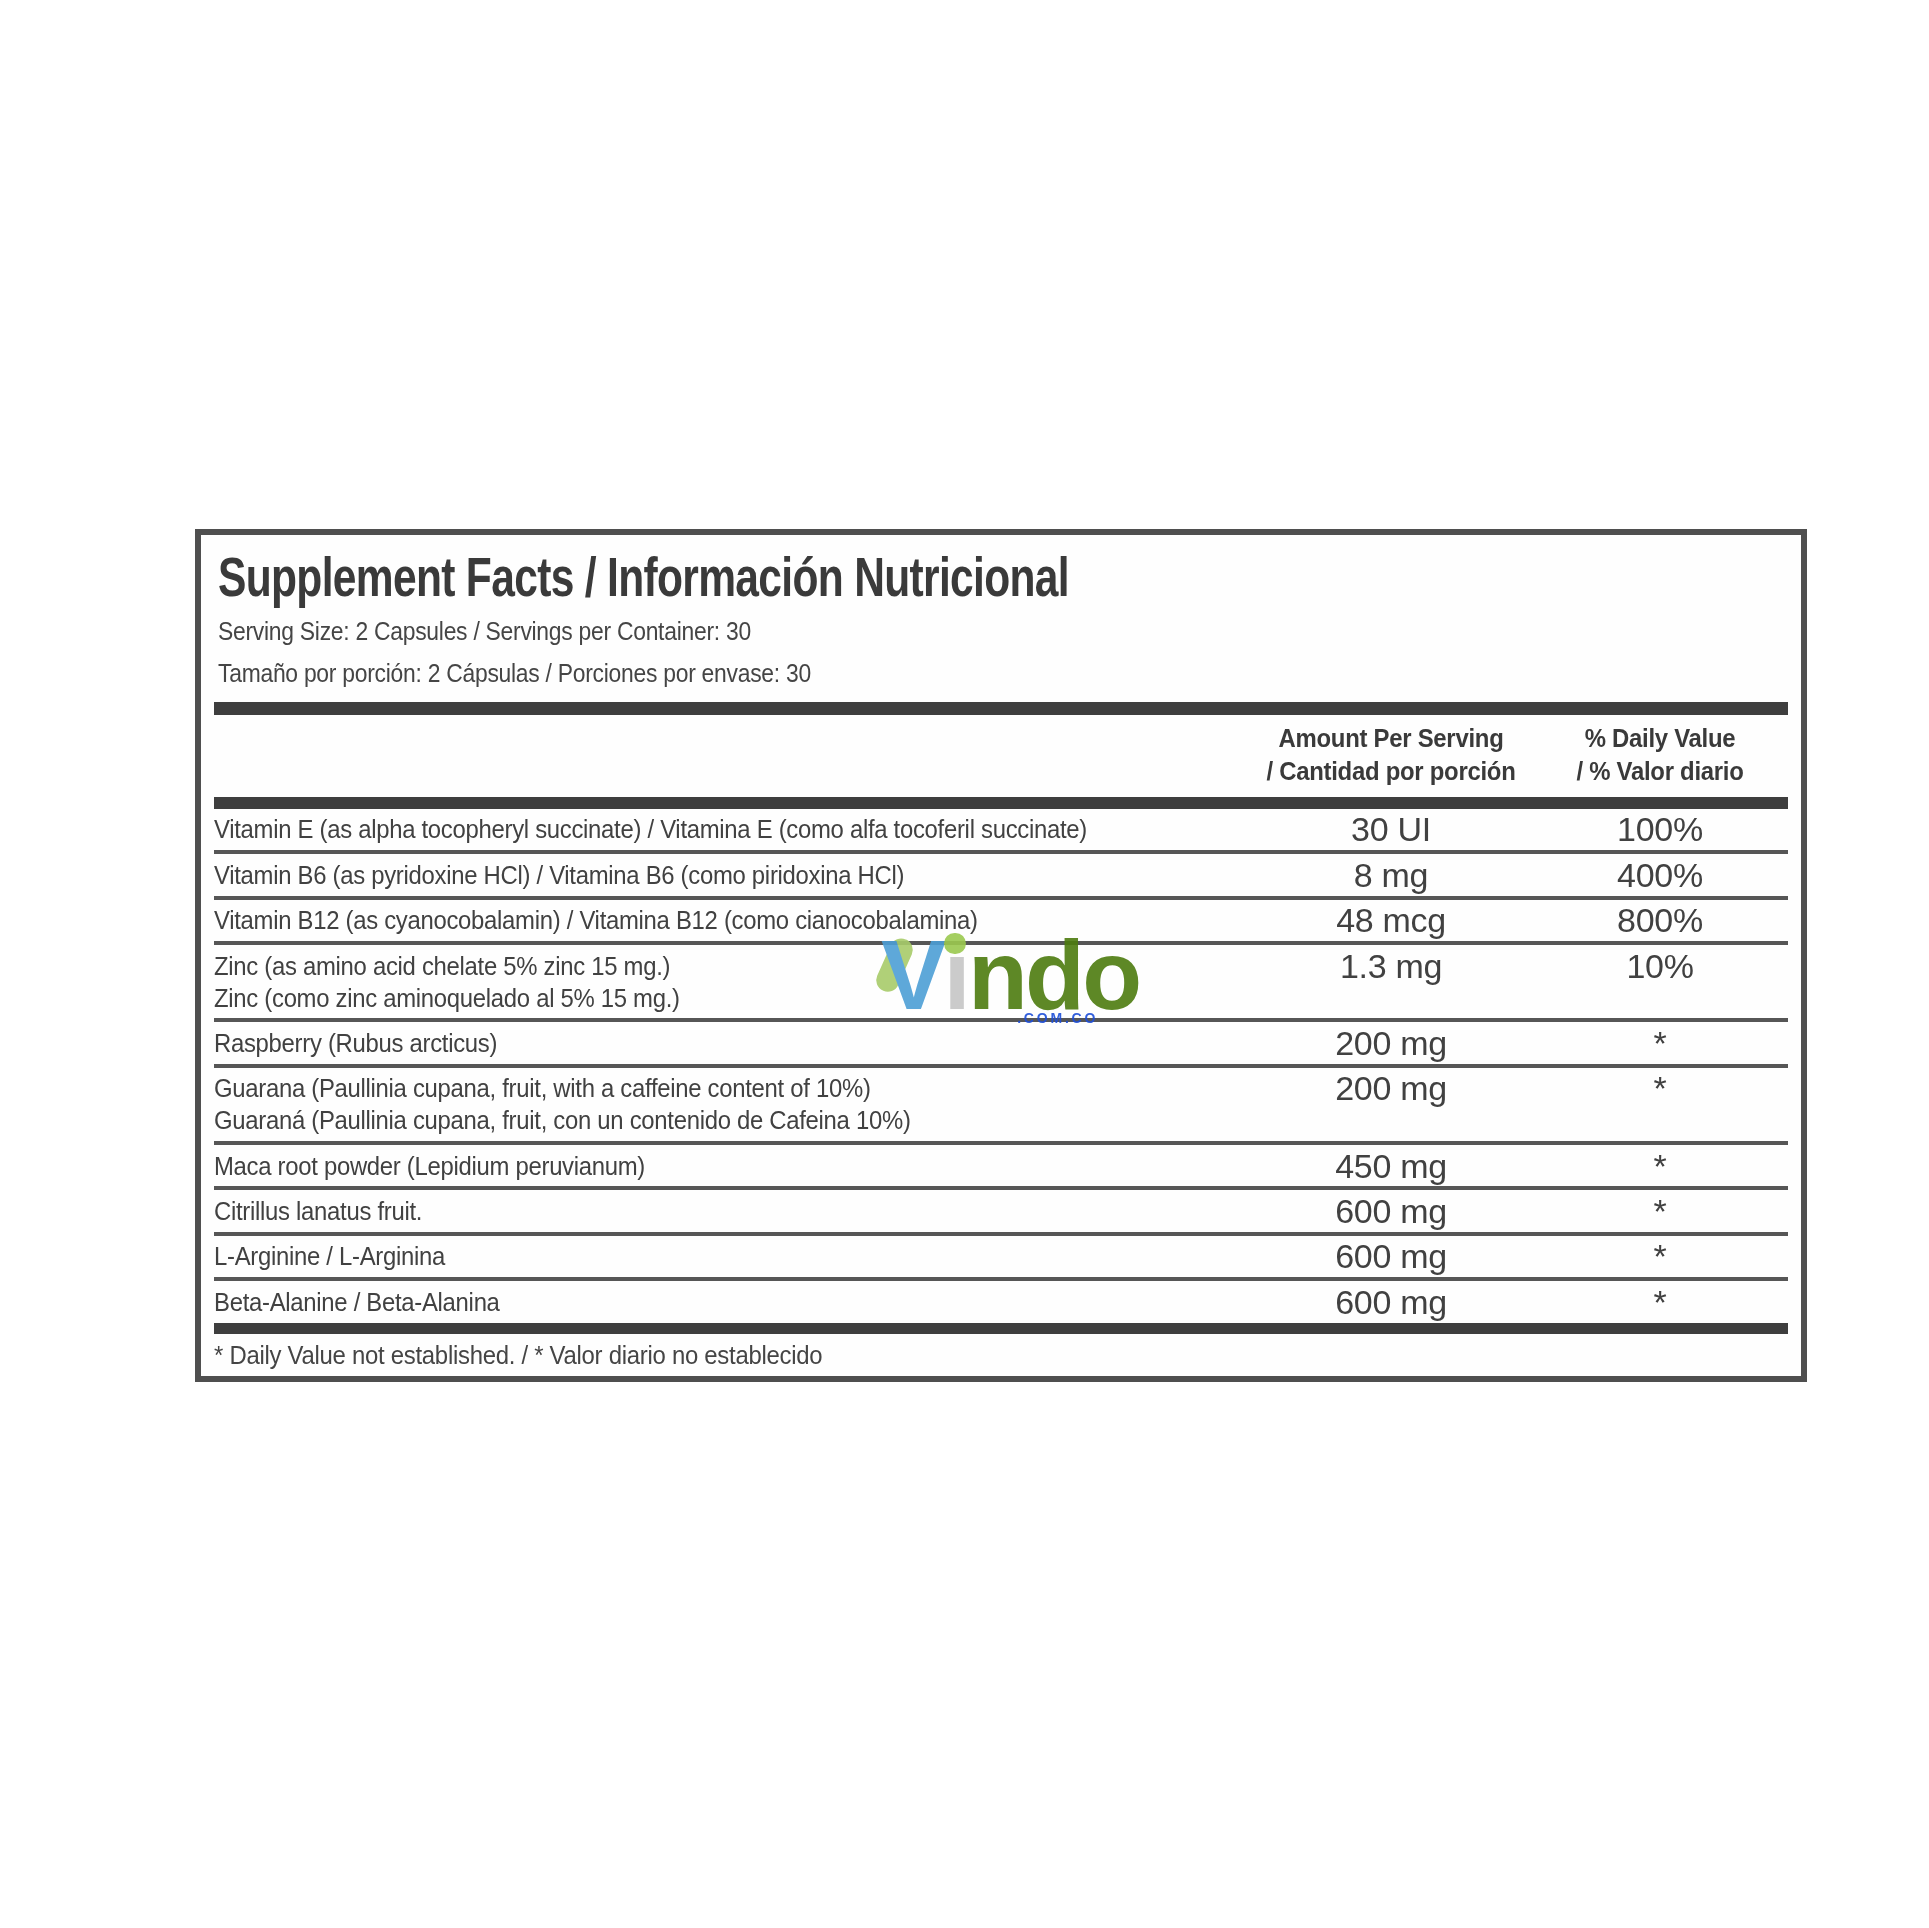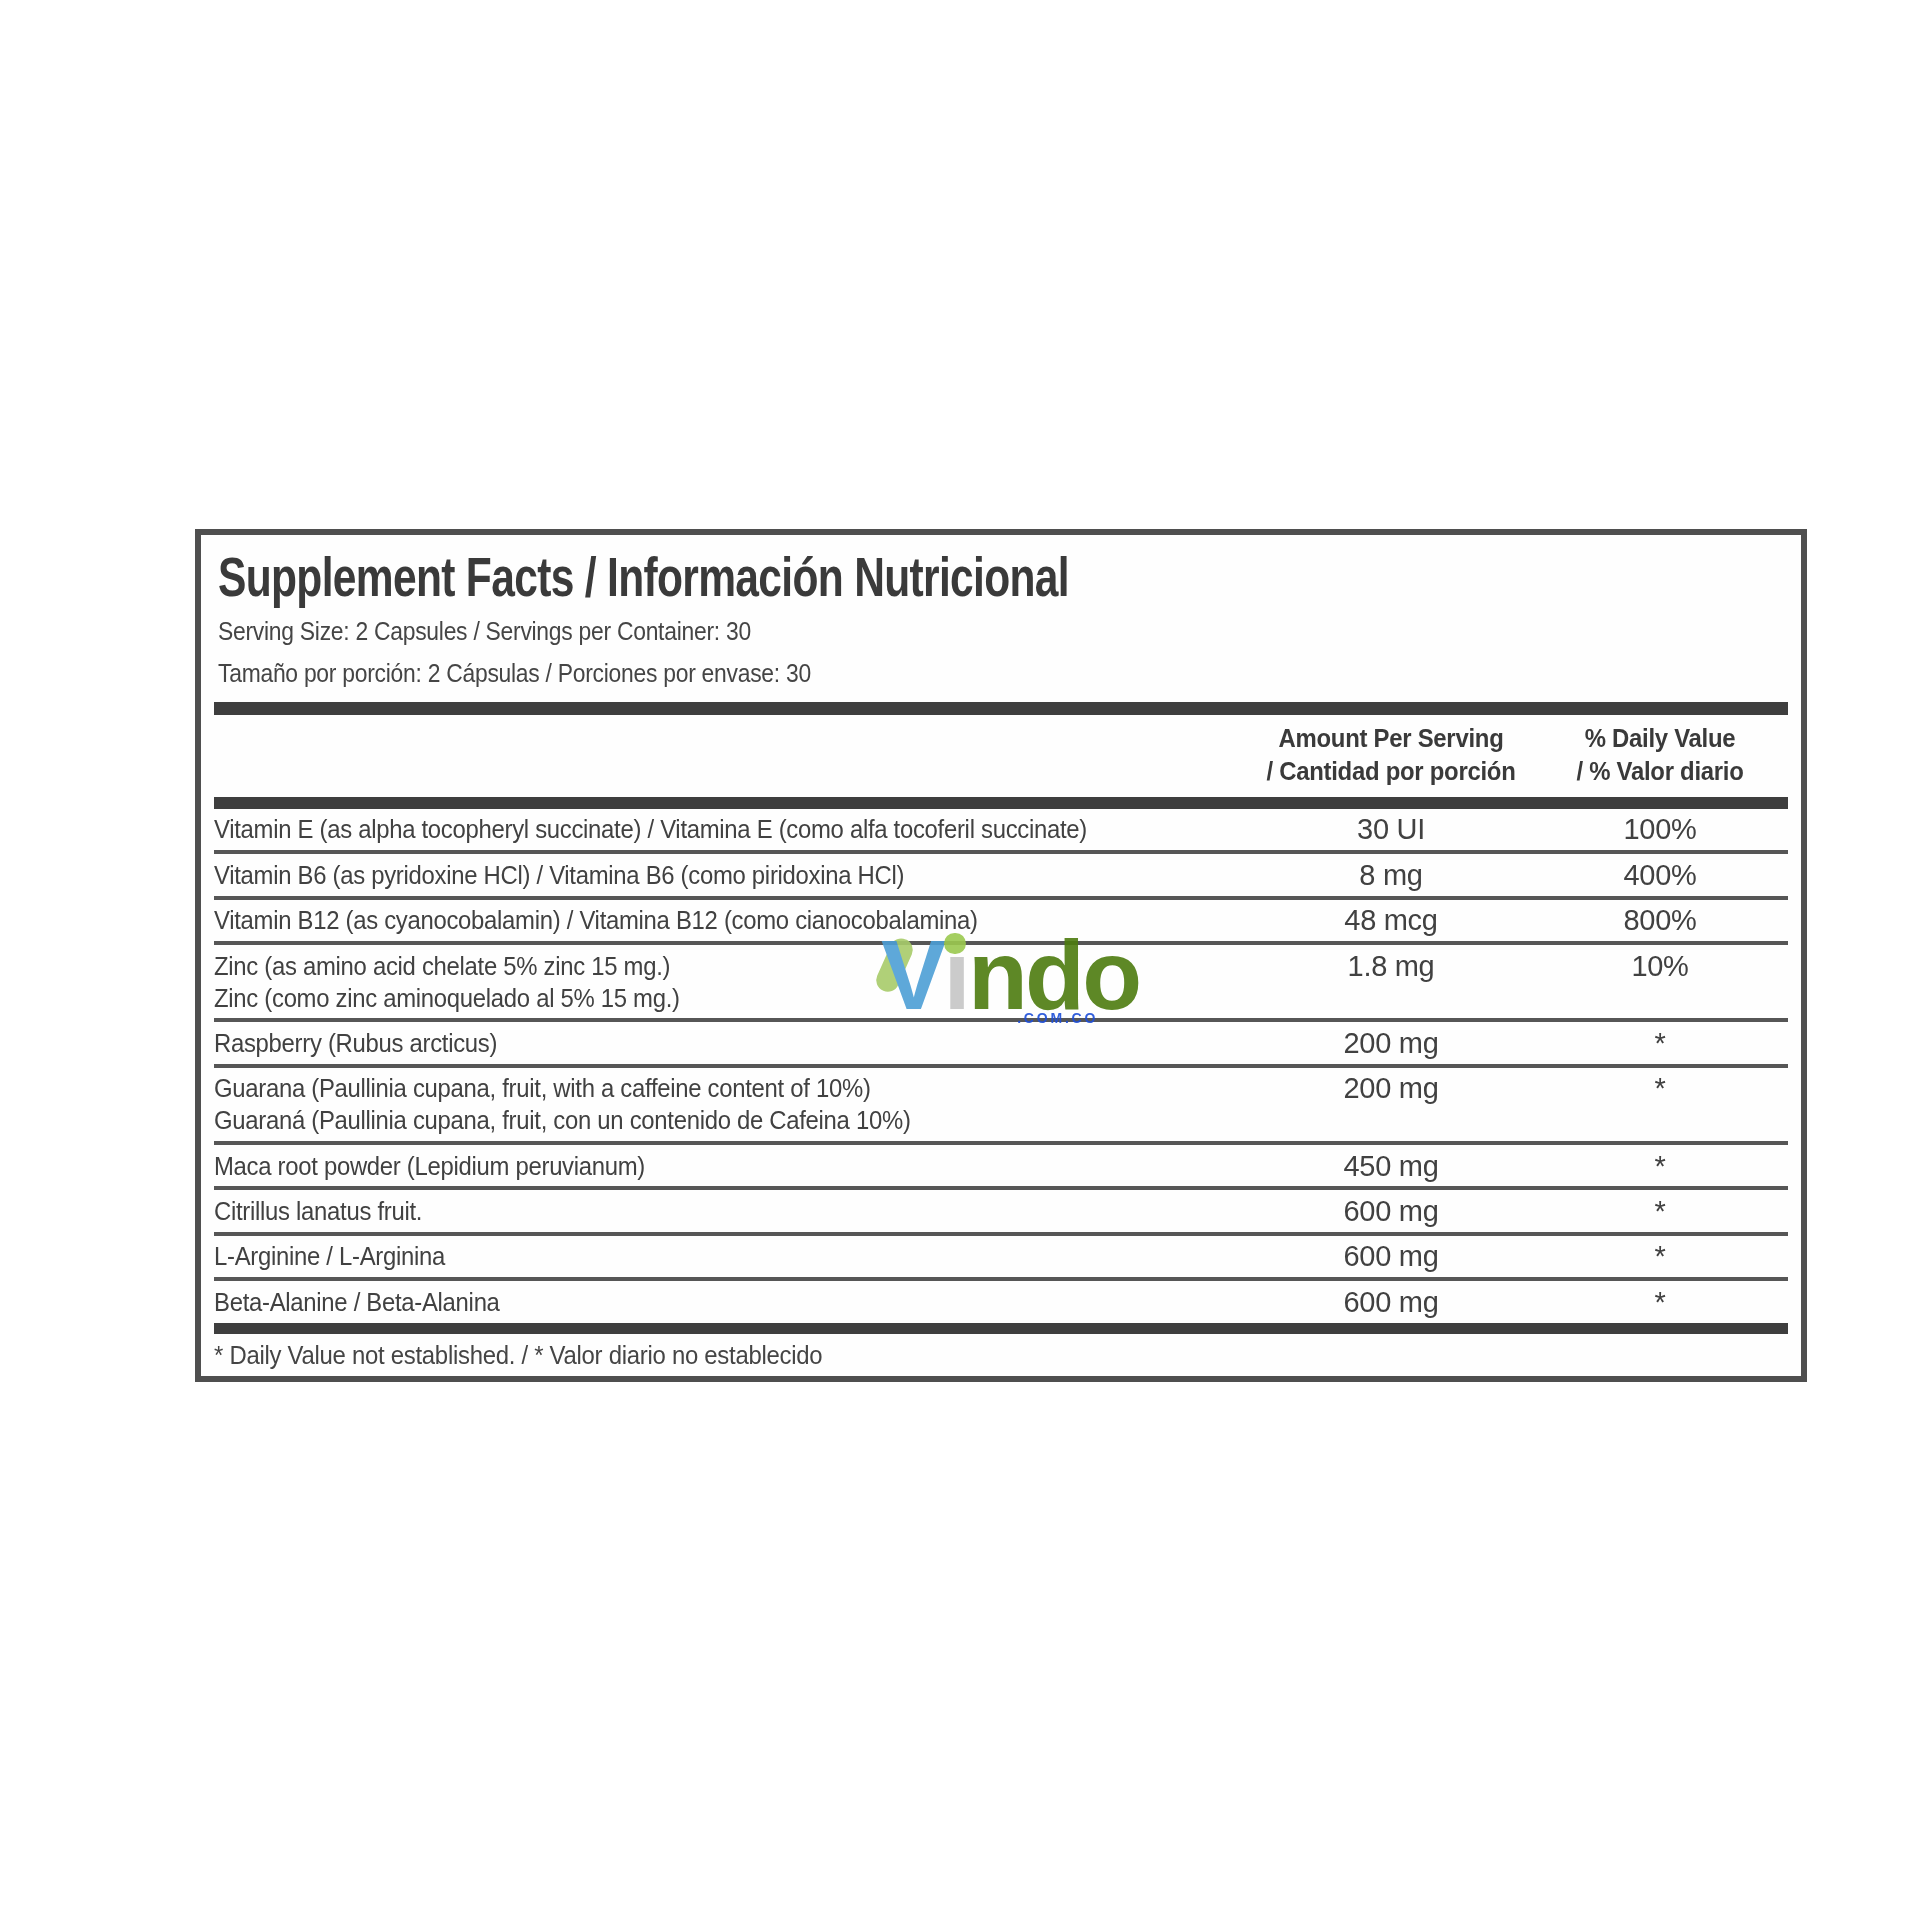--- a/index.html
+++ b/index.html
@@ -70,21 +70,21 @@
   .cell-name {
     flex: 1;
     font-size: 25.4px;
     line-height: 32px;
     color: #414141;
     white-space: nowrap;
     transform: scaleX(0.94);
     transform-origin: left top;
   }
   .cell-amount, .cell-dv {
-    font-size: 29px;
+    font-size: 34px;
     line-height: 32px;
     text-align: center;
     color: #414141;
   }
   .cell-amount { width: 282px; }
   .cell-dv { width: 256px; }
 
   .footnote {
     font-size: 26px;
     line-height: 38px;
@@ -187,21 +187,21 @@
             <div>Vitamin B12 (as cyanocobalamin) / Vitamina B12 (como cianocobalamina)</div>
           </div>
           <div class="cell-amount">48 mcg</div>
           <div class="cell-dv">800%</div>
         </div>
         <div class="row">
           <div class="cell-name">
             <div>Zinc (as amino acid chelate 5% zinc 15 mg.)</div>
             <div>Zinc (como zinc aminoquelado al 5% 15 mg.)</div>
           </div>
-          <div class="cell-amount">1.8 mg</div>
+          <div class="cell-amount">1.3 mg</div>
           <div class="cell-dv">10%</div>
         </div>
         <div class="row">
           <div class="cell-name">
             <div>Raspberry (Rubus arcticus)</div>
           </div>
           <div class="cell-amount">200 mg</div>
           <div class="cell-dv">*</div>
         </div>
         <div class="row">

